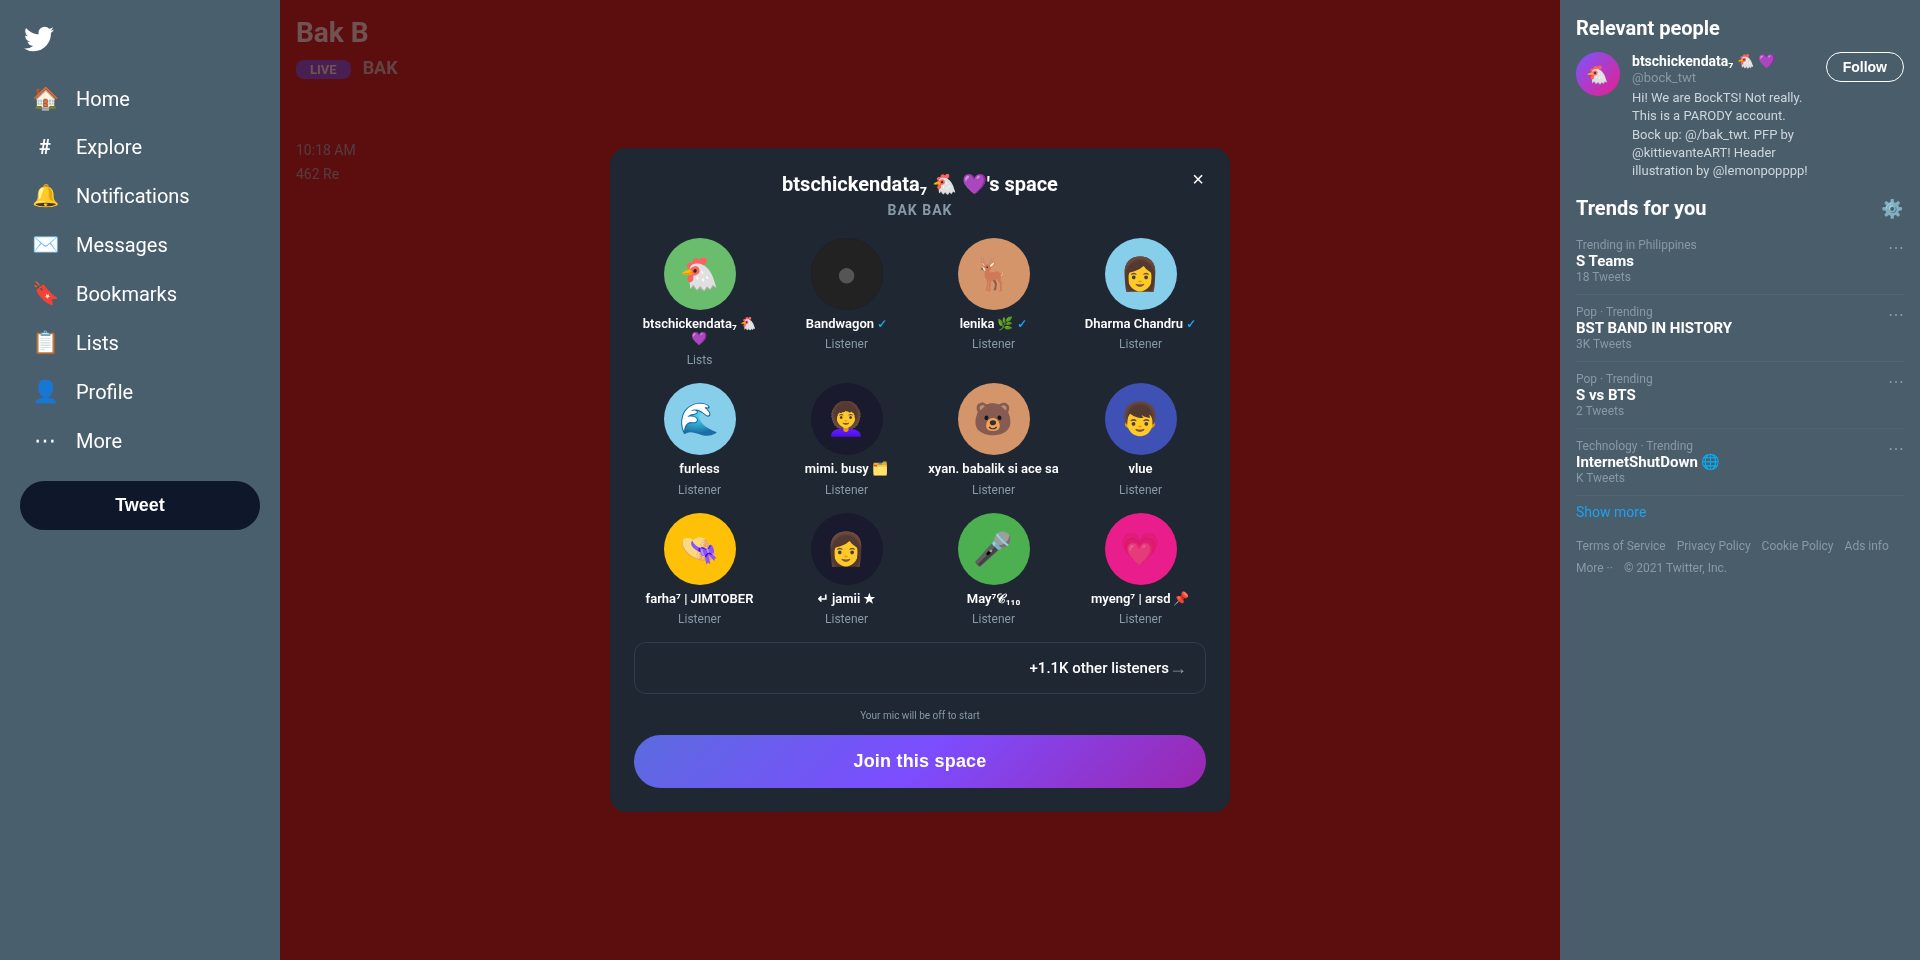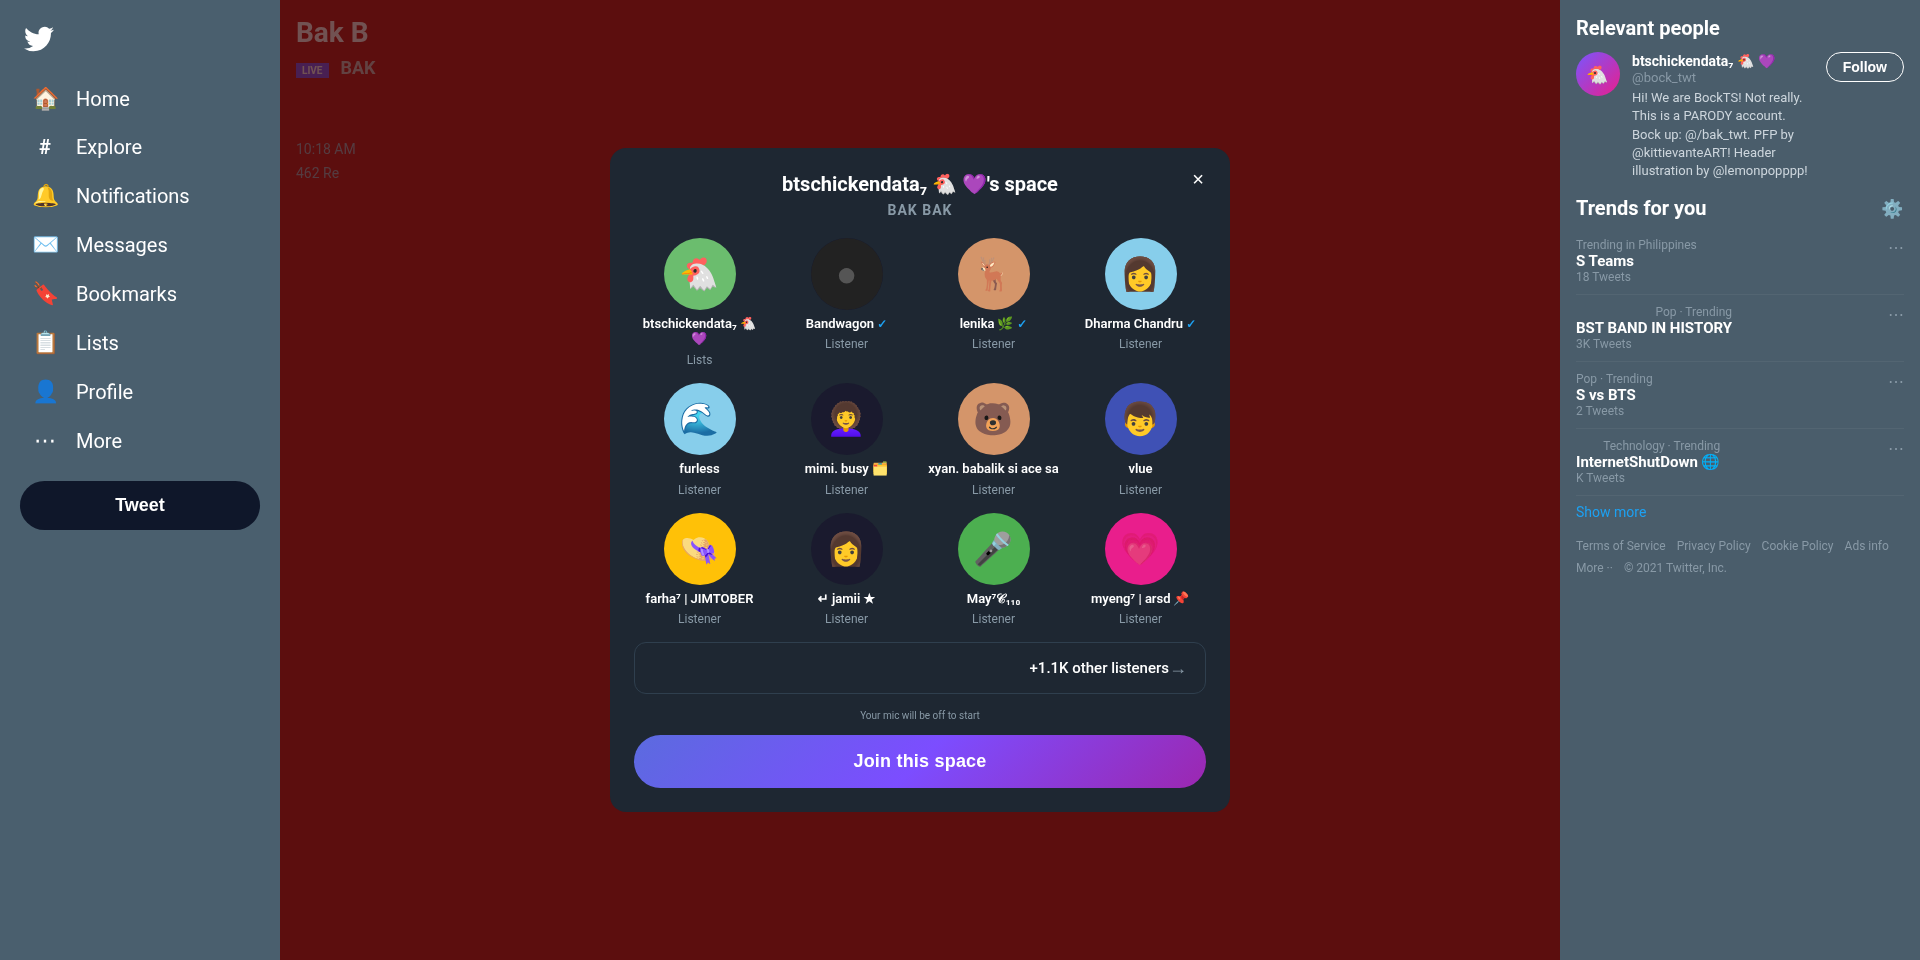--- a/index.html
+++ b/index.html
@@ -76,24 +76,24 @@
     .bg-title {
       color: #fff;
       font-size: 28px;
       font-weight: 700;
       margin-bottom: 8px;
     }
     .bg-live-badge {
       display: inline-block;
       background: #7856ff;
       color: #fff;
-      font-size: 10px;
-      font-weight: 700;
-      padding: 2px 6px;
-      border-radius: 0;
+      font-size: 13px;
+      font-weight: 700;
+      padding: 2px 14px;
+      border-radius: 8px;
     }
     .bg-time { color: #9db4c4; font-size: 14px; margin-top: 63px; }
     .bg-re { color: #9db4c4; font-size: 14px; margin-top: 8px; }
 
     
     .overlay {
       position: absolute;
       inset: 0;
       background: rgba(0,0,0,0.5);
       display: flex;
@@ -304,21 +304,21 @@
       margin-bottom: 8px;
     }
     .trends-title { color: #fff; font-size: 20px; font-weight: 700; }
     .gear-icon { color: #cdd6dd; font-size: 18px; cursor: pointer; }
 
     .trend-item {
       padding: 10px 0;
       border-bottom: 1px solid rgba(255,255,255,0.05);
       cursor: pointer;
     }
-    .trend-category { color: #8899a6; font-size: 12px; text-align: right; }
+    .trend-category { color: #8899a6; font-size: 12px; }
     .trend-name { color: #fff; font-size: 15px; font-weight: 700; }
     .trend-count { color: #8899a6; font-size: 12px; }
     .trend-dots { color: #8899a6; font-size: 16px; float: right; cursor: pointer; }
 
     .show-more { color: #1da1f2; font-size: 14px; cursor: pointer; margin-top: 8px; }
     .footer-links {
       margin-top: 16px;
       color: #8899a6;
       font-size: 12px;
       line-height: 1.8;

